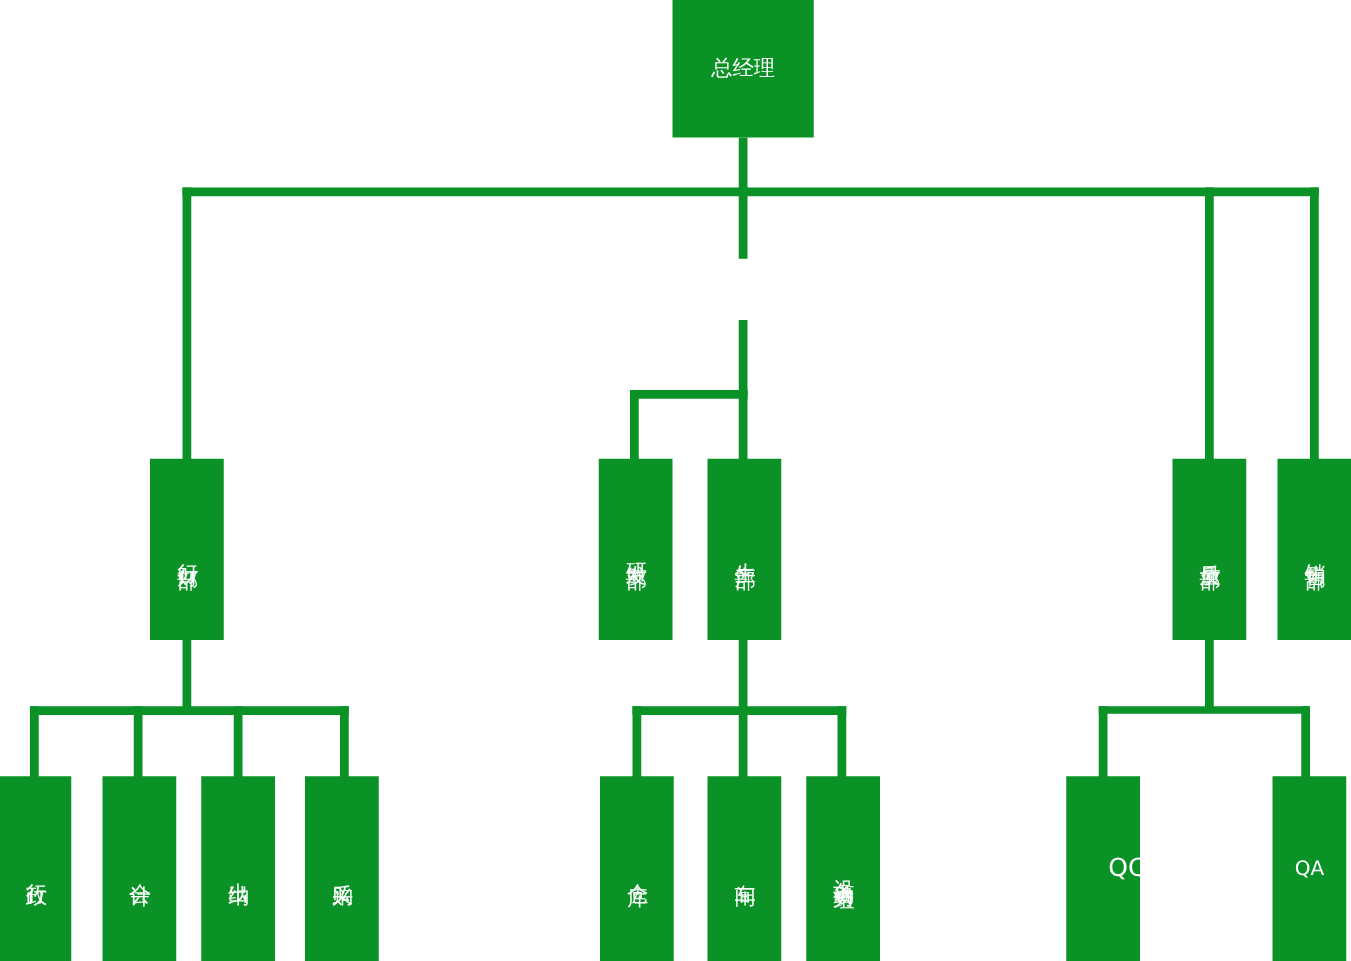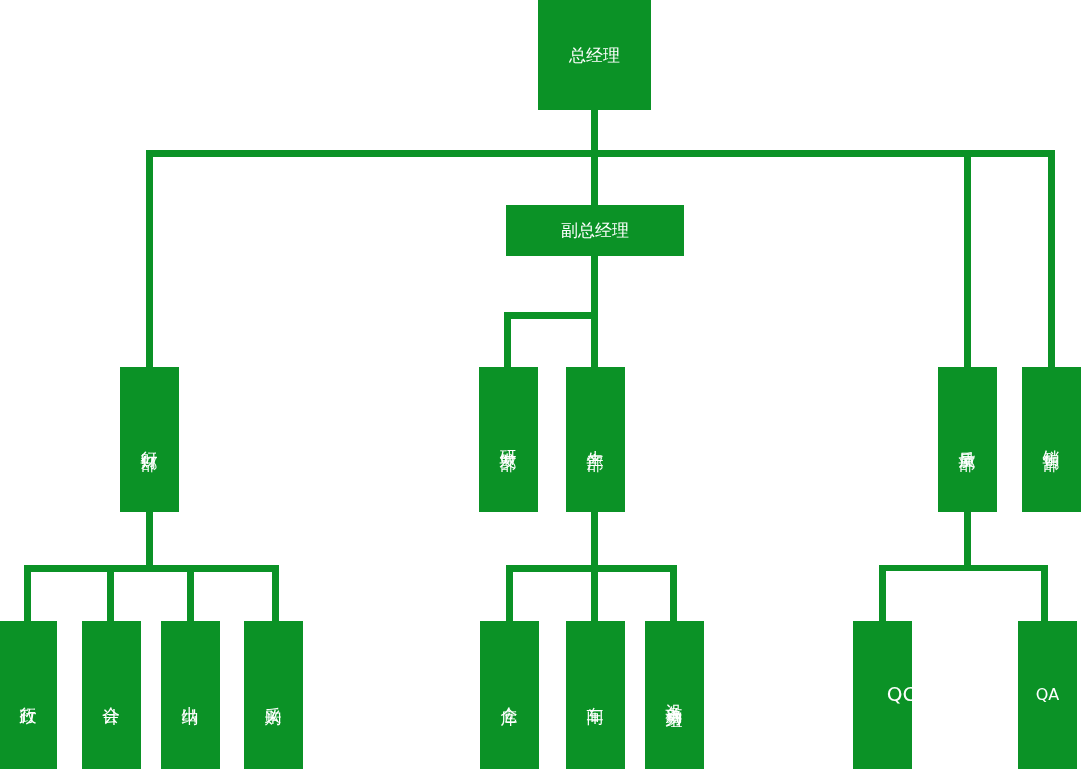--- a/index.html
+++ b/index.html
@@ -88,23 +88,20 @@
   <div class="connector" style="left:964px; top:512px; width:7px; height:58px;"></div>
 
   <div class="connector" style="left:879px; top:565px; width:169px; height:6px;"></div>
   <div class="connector" style="left:879px; top:565px; width:7px; height:60px;"></div>
   <div class="connector" style="left:1041px; top:565px; width:7px; height:60px;"></div>
 
   <div class="node horizontal" style="left:538px; top:0px; width:113px; height:110px; font-size:17px;">
     <span class="node-label">总经理</span>
   </div>
 
-  <div class="node horizontal" style="left:506px; top:205px; width:178px; height:51px; font-size:17px;">
-    <span class="node-label">副总经理</span>
-  </div>
 
   <div class="node vertical" style="left:120px; top:367px; width:59px; height:145px; font-size:17px;">
     <span class="node-label">行财部</span>
   </div>
 
   <div class="node vertical" style="left:479px; top:367px; width:59px; height:145px; font-size:17px;">
     <span class="node-label">研发部</span>
   </div>
 
   <div class="node vertical" style="left:566px; top:367px; width:59px; height:145px; font-size:17px;">

